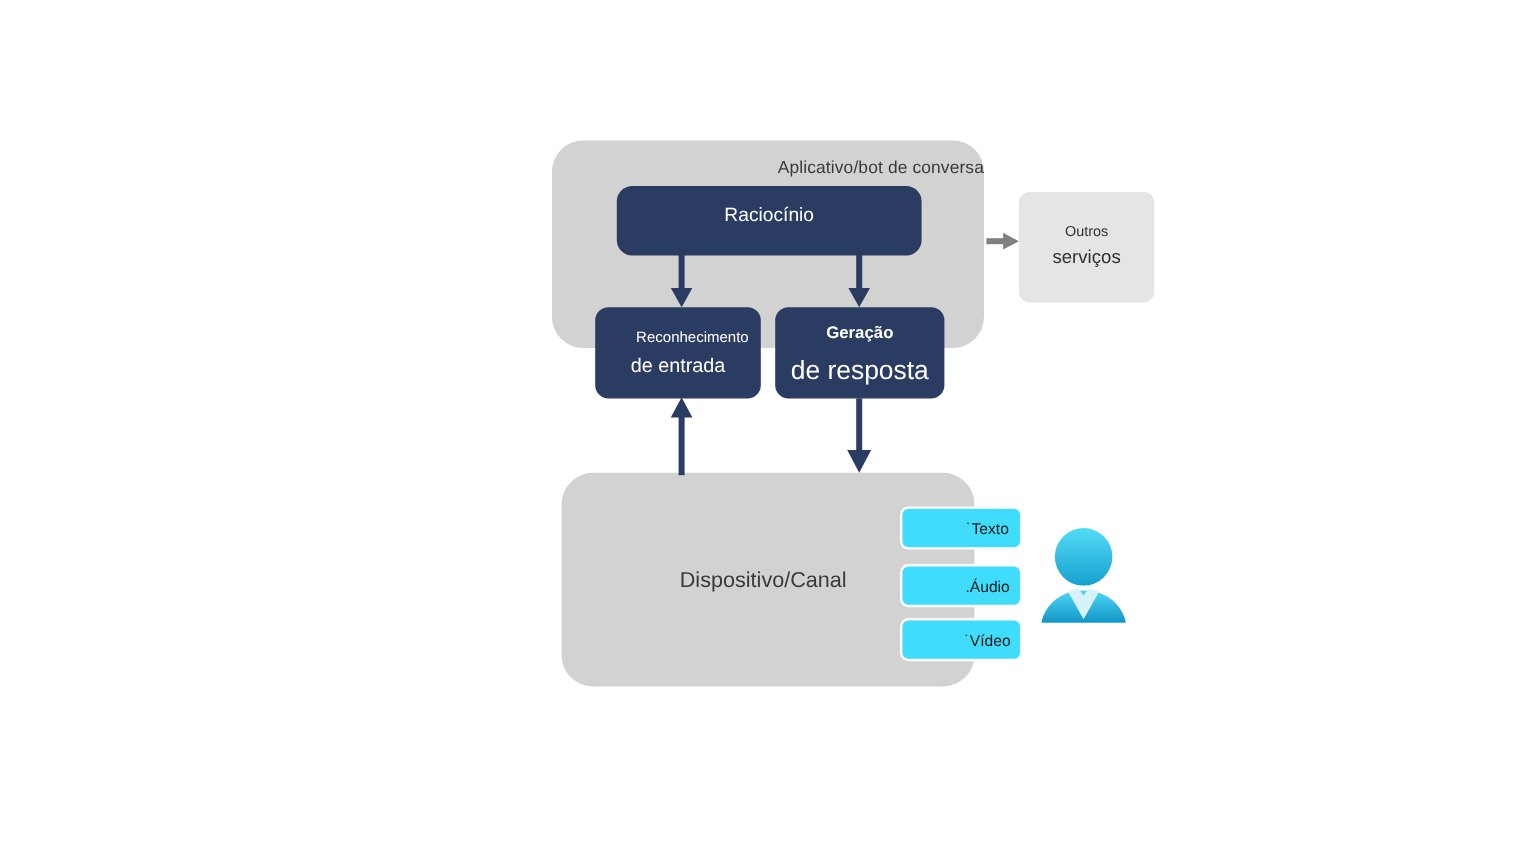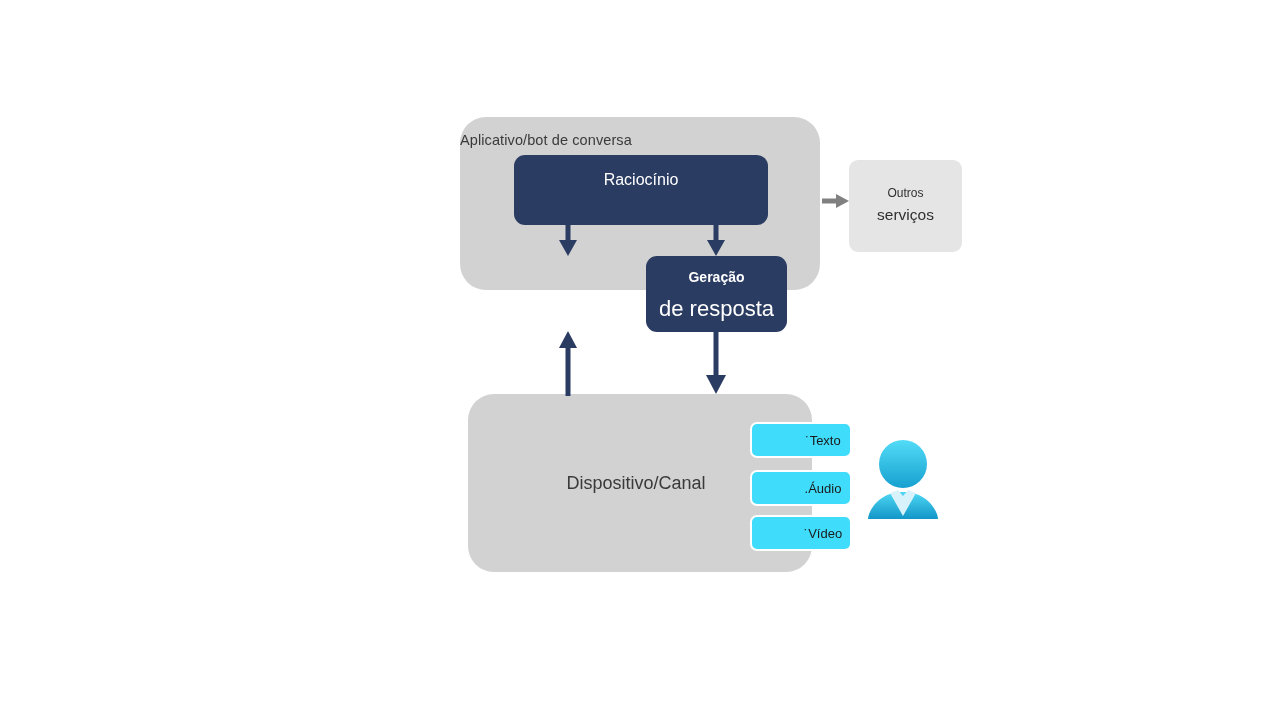--- a/index.html
+++ b/index.html
@@ -37,21 +37,21 @@
   #group-device {
     left: 468px;
     top: 394px;
     width: 344px;
     height: 178px;
   }
 
   .group-title {
     position: absolute;
     width: 100%;
-    text-align: left;
+    text-align: right;
     color: #3a3a3a;
     font-size: 14.5px;
     letter-spacing: 0.1px;
     white-space: nowrap;
   }
   #group-app-title { top: 15px; }
 
   .device-label {
     position: absolute;
     left: 0;
@@ -68,21 +68,22 @@
     position: absolute;
     background: #2b3c62;
     border-radius: 11px;
     color: #ffffff;
     box-sizing: border-box;
   }
   #box-reasoning {
     left: 514px;
     top: 155px;
     width: 254px;
-    height: 70px;
+    height: 58px;
+    border-radius: 13px;
   }
   #box-reasoning .line-main {
     position: absolute;
     top: 16px;
     width: 100%;
     text-align: center;
     font-size: 16px;
     white-space: nowrap;
   }
 
@@ -202,20 +203,24 @@
   </div>
 
   <div class="group-box" id="group-device">
     <div class="device-label">Dispositivo/Canal</div>
   </div>
 
   <div class="navy-box" id="box-reasoning">
     <div class="line-main">Raciocínio</div>
   </div>
 
+  <div class="navy-box" id="box-recognition">
+    <div class="line-small">Reconhecimento</div>
+    <div class="line-big">de entrada</div>
+  </div>
 
   <div class="navy-box" id="box-generation">
     <div class="line-small">Geração</div>
     <div class="line-big">de resposta</div>
   </div>
 
   <div id="box-other-services">
     <div class="os-line1">Outros</div>
     <div class="os-line2">serviços</div>
   </div>

